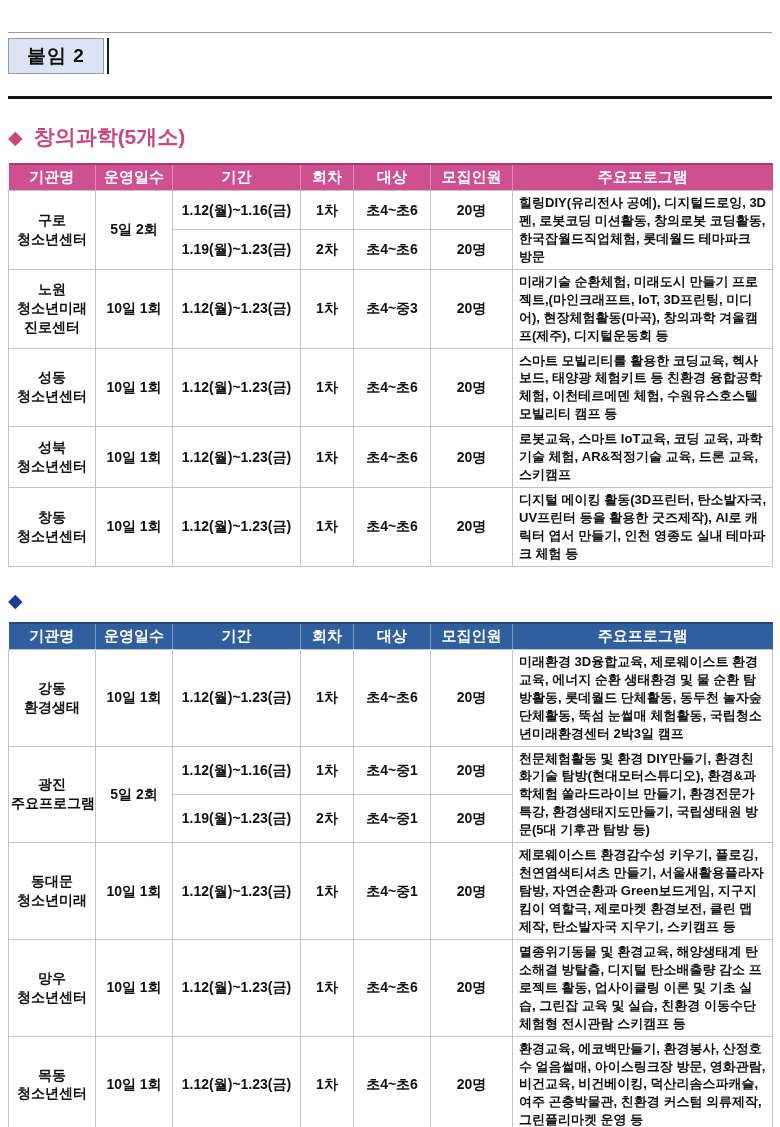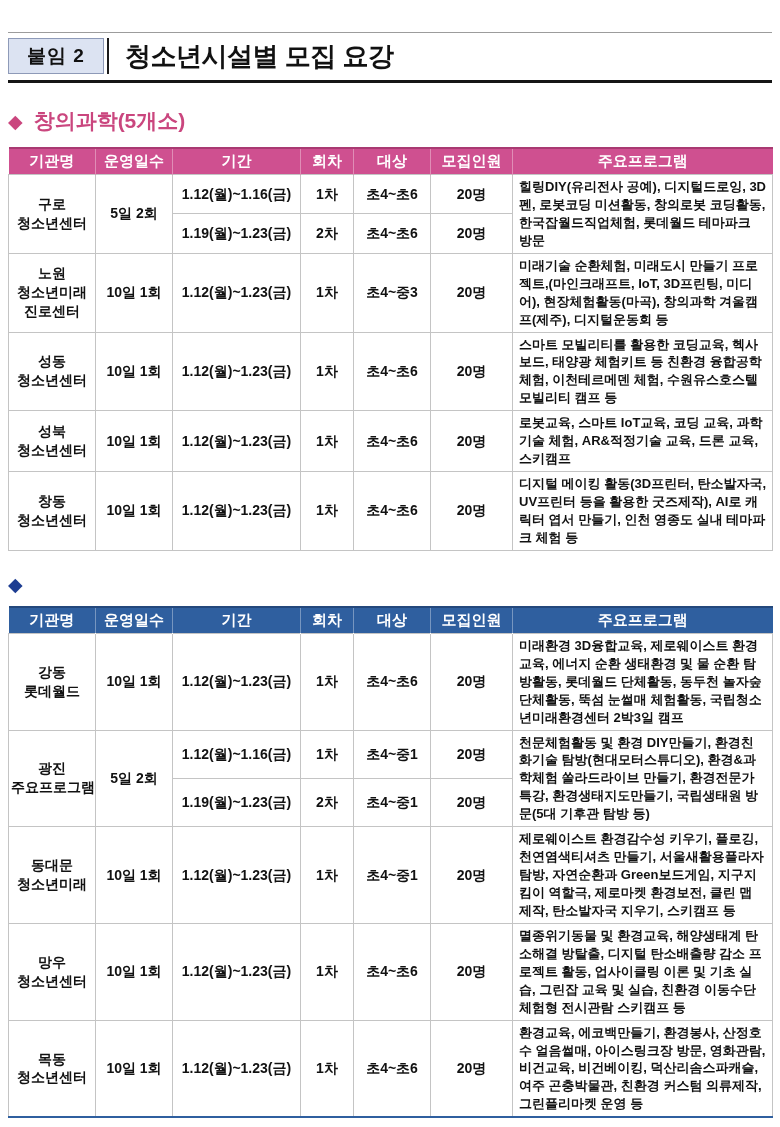--- a/index.html
+++ b/index.html
@@ -10,21 +10,21 @@
   }
   .page{padding:0 8px 4px 8px;}
 
   
   .doc-header{
     margin-top:32px;
     border-top:1px solid #9c9c9c;
     border-bottom:3px solid #151515;
     display:flex;
     align-items:center;
-    padding:5px 0 6px 0;
+    padding:5px 0 22px 0;
   }
   .badge{
     display:flex;align-items:center;justify-content:center;
     min-width:96px;height:36px;
     background:#dce3f2;
     border:1px solid #8e9ab8;
     font-size:19px;font-weight:600;letter-spacing:1px;
     box-sizing:border-box;
   }
   .hdr-divider{width:2px;align-self:stretch;background:#1b1b1b;margin-left:3px;}
@@ -81,21 +81,20 @@
   .pink-table{border-bottom:1px solid #c4c4c4;}
 </style>
 </head>
 <body>
 
 <div class="page">
 
   <div class="doc-header">
     <div class="badge">붙임 2</div>
     <div class="hdr-divider"></div>
-    <h1 class="doc-title">청소년시설별 모집 요강</h1>
   </div>
 
   <section>
     <h2 class="sec-heading gap-wide" style="color: rgb(202, 70, 126);">
       <span class="diamond">◆</span>
       <span class="sec-label">창의과학(5개소)</span>
     </h2>
     <table class="grid pink-table">
         <colgroup>
           <col style="width: 87px;">
@@ -200,21 +199,21 @@
             <th style="background: rgb(47, 95, 159);">기간</th>
             <th style="background: rgb(47, 95, 159);">회차</th>
             <th style="background: rgb(47, 95, 159);">대상</th>
             <th style="background: rgb(47, 95, 159);">모집인원</th>
             <th style="background: rgb(47, 95, 159);">주요프로그램</th>
           </tr>
         </thead>
         <tbody>
           <tr>
             <td class="name">강동
-롯데월드</td>
+환경생태</td>
             <td>10일 1회</td>
             <td>1.12(월)~1.23(금)</td>
             <td>1차</td>
             <td>초4~초6</td>
             <td>20명</td>
             <td class="program">미래환경 3D융합교육, 제로웨이스트 환경교육, 에너지 순환 생태환경 및 물 순환 탐방활동, 롯데월드 단체활동, 동두천 놀자숲 단체활동, 뚝섬 눈썰매 체험활동, 국립청소년미래환경센터 2박3일 캠프</td>
           </tr>
           <tr>
             <td class="name" rowspan="2">광진
 주요프로그램</td>

